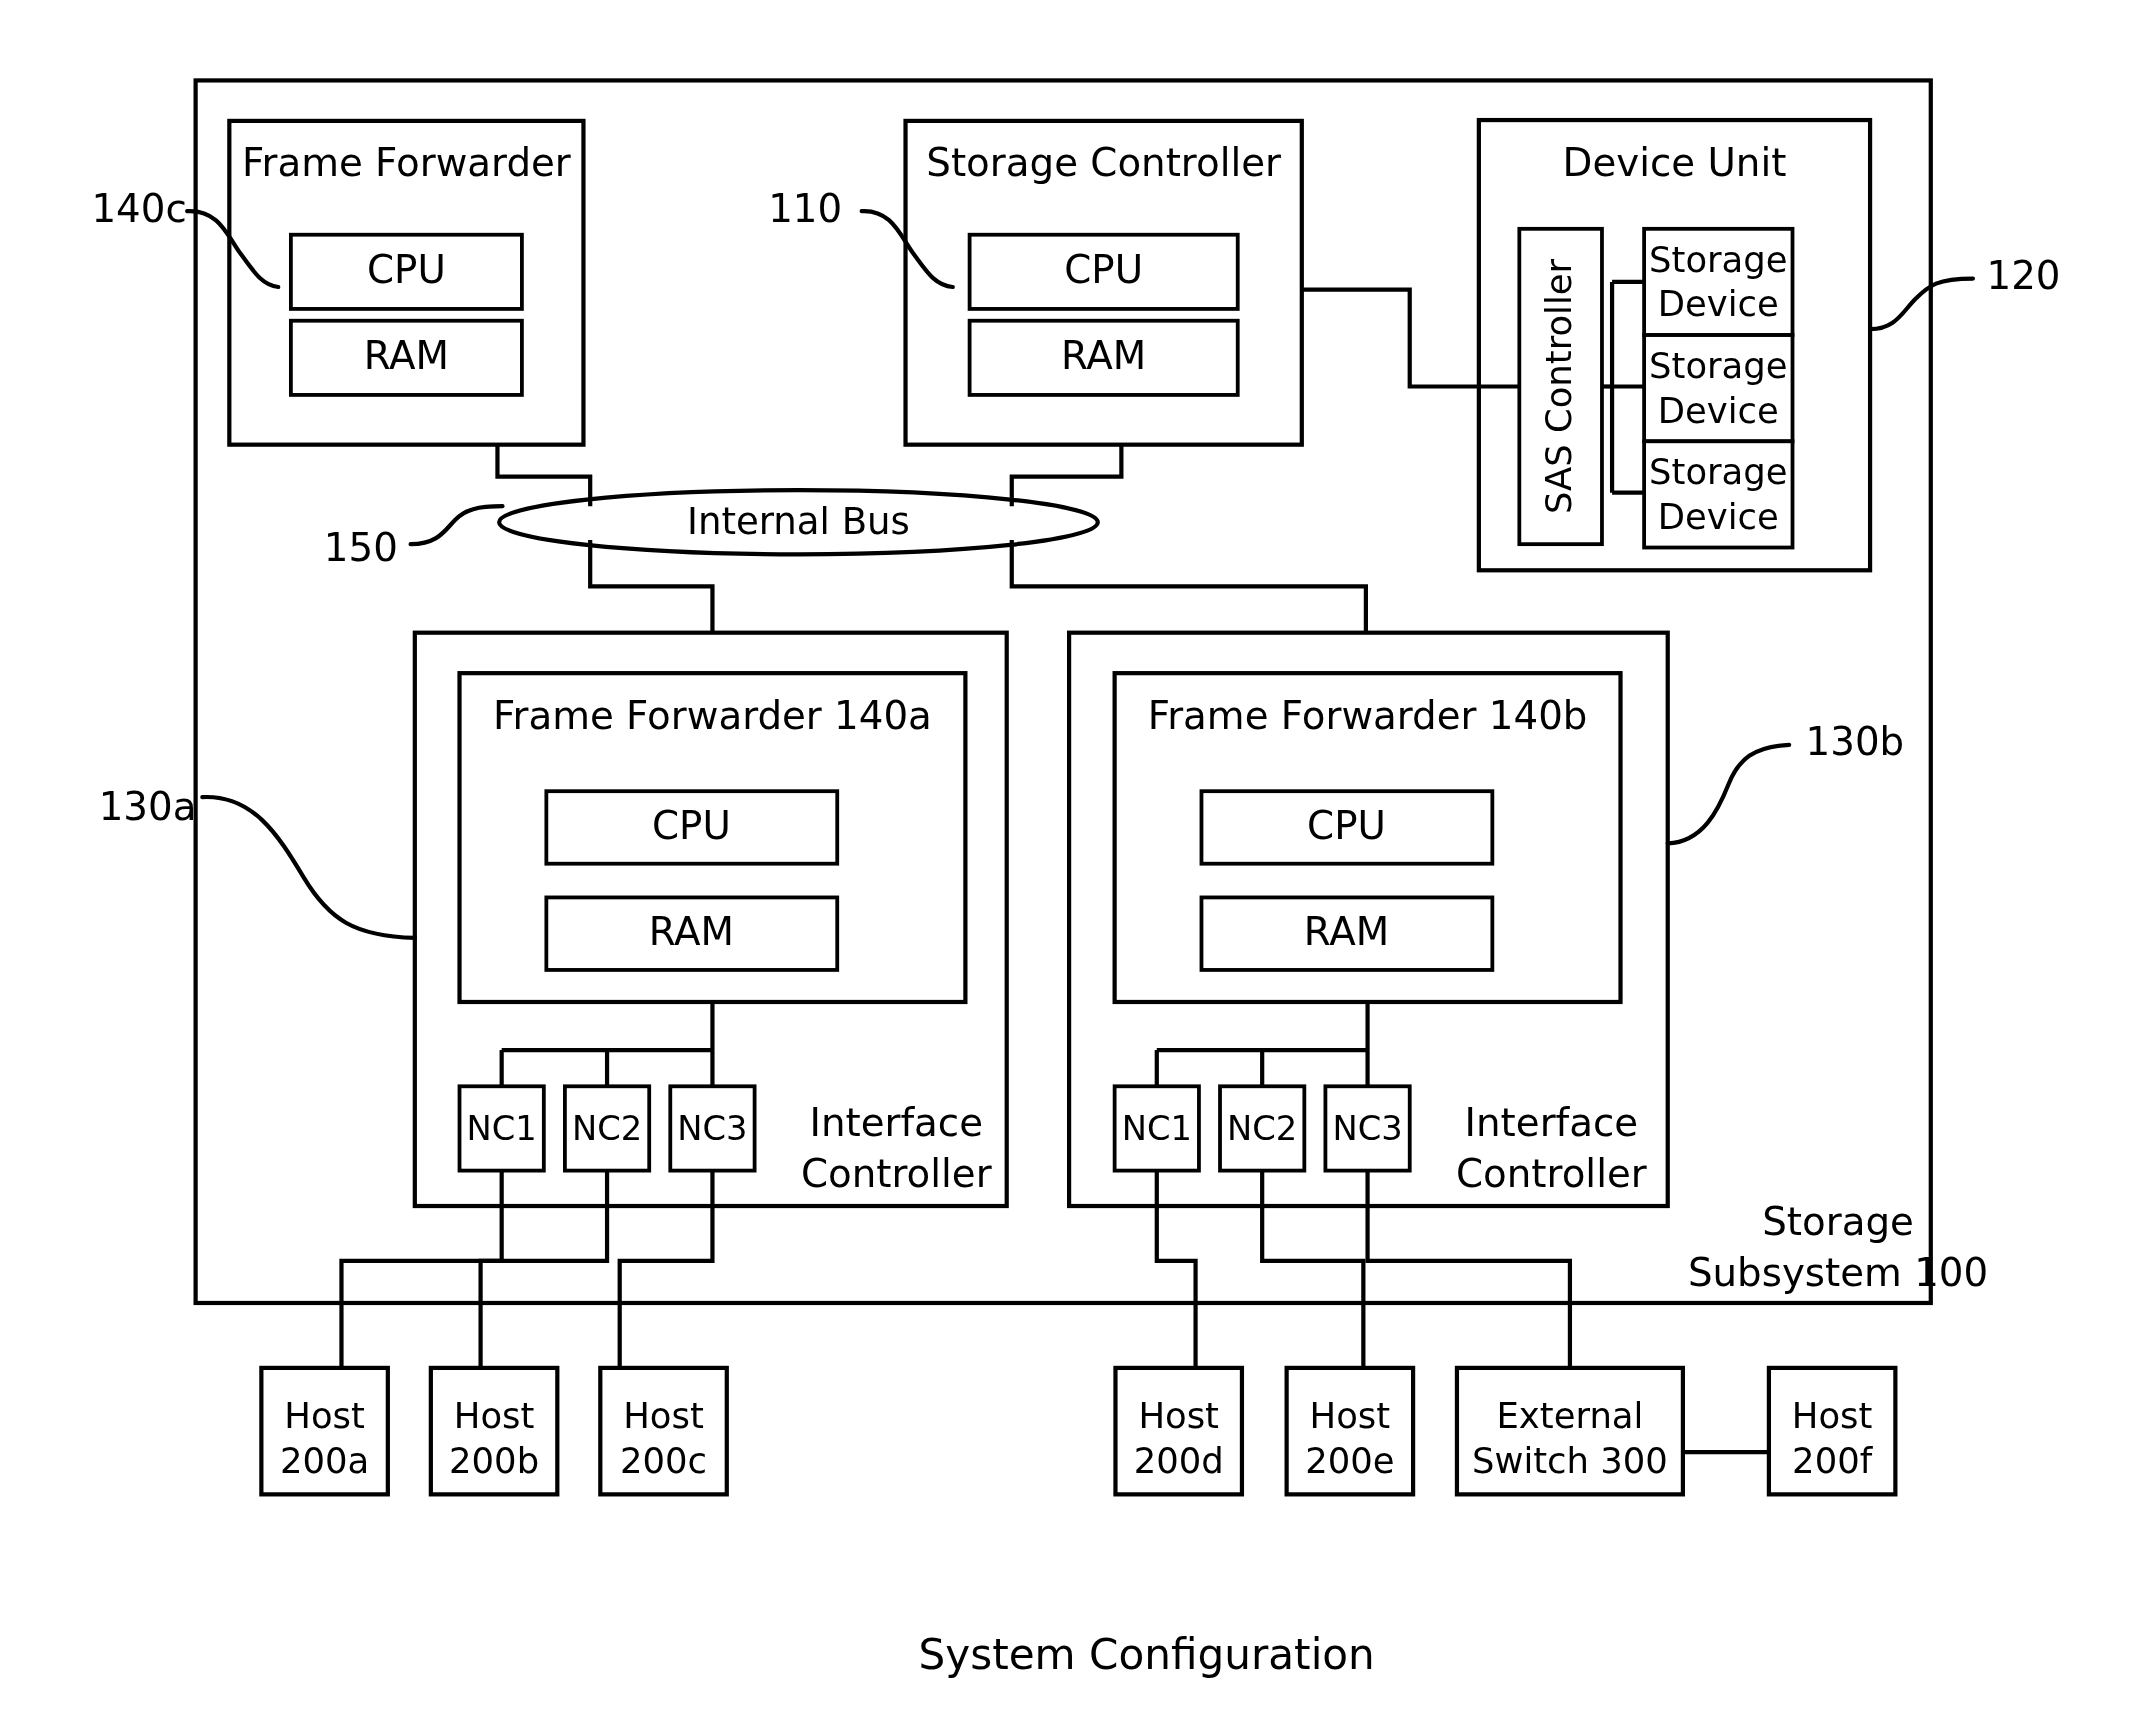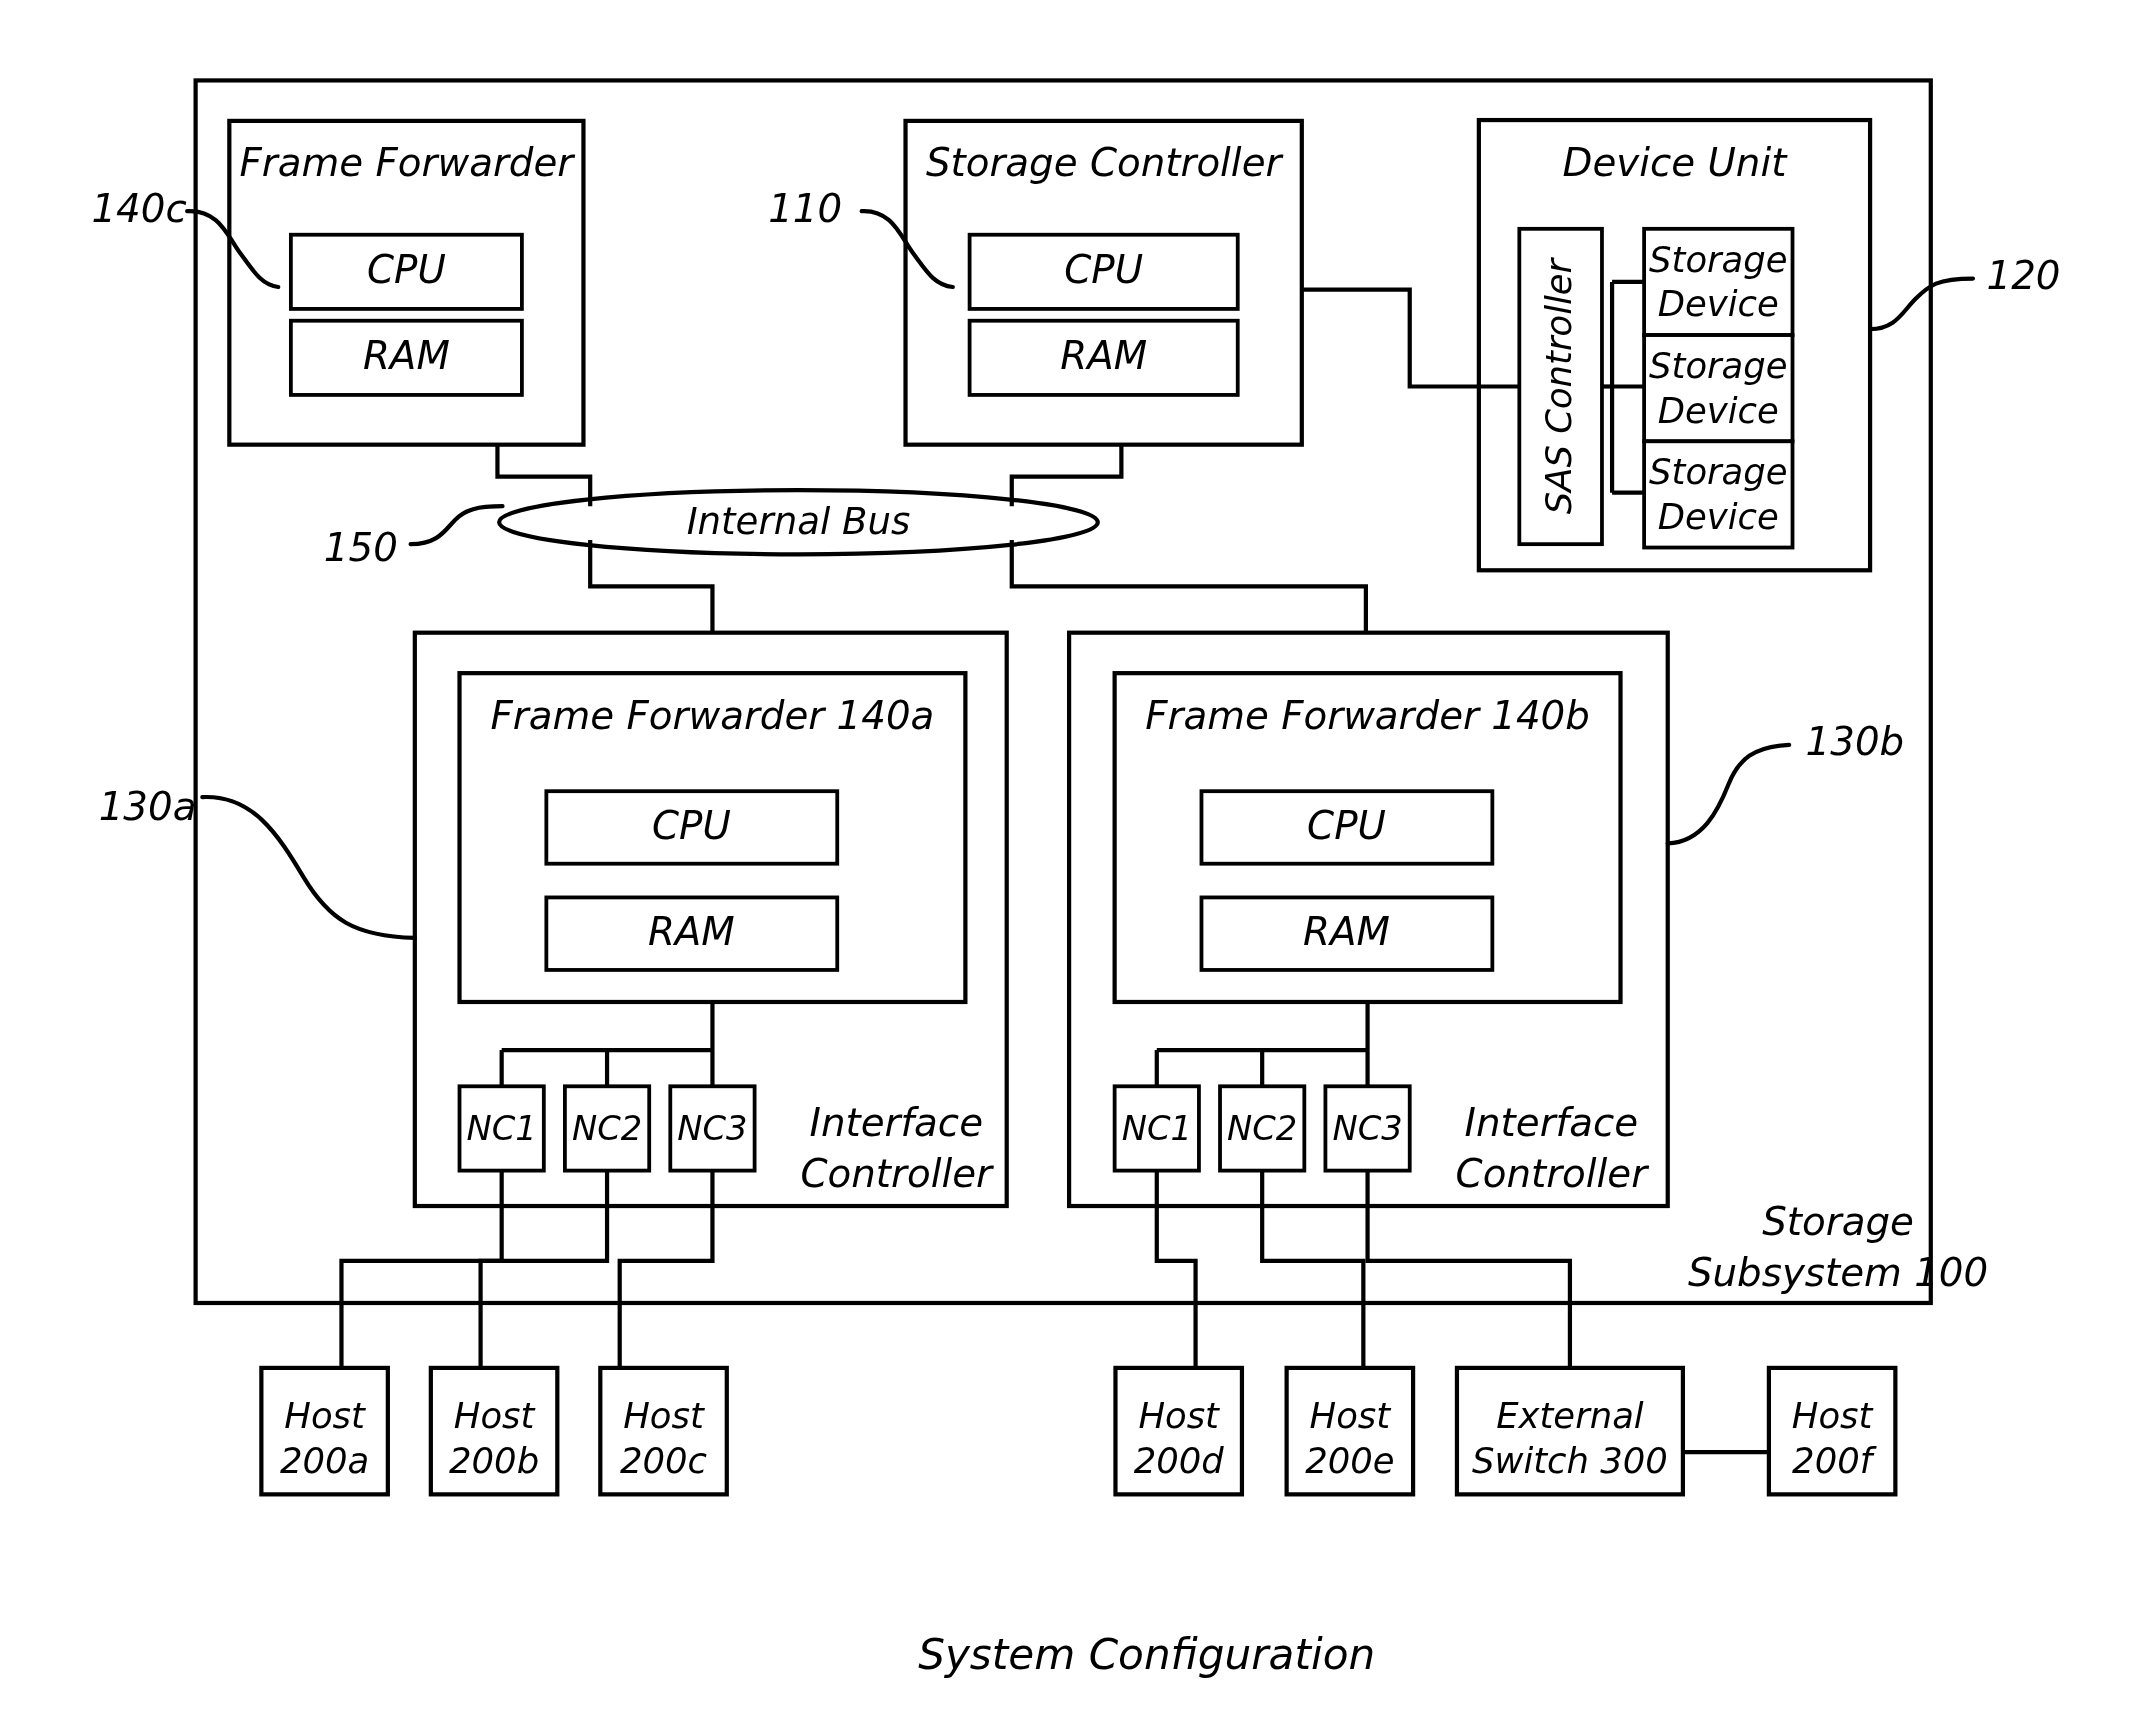--- a/index.html
+++ b/index.html
@@ -7,21 +7,20 @@
     padding: 0;
     background: #ffffff;
   }
   #page {
     position: relative;
     width: 2150px;
     height: 1735px;
     background: #ffffff;
     font-family: "DejaVu Sans", sans-serif;
     overflow: hidden;
-    font-style: italic;
   }
   svg#diagram {
     position: absolute;
     left: 0;
     top: 0;
     width: 2150px;
     height: 1735px;
   }
   .bx {
     fill: #ffffff;

